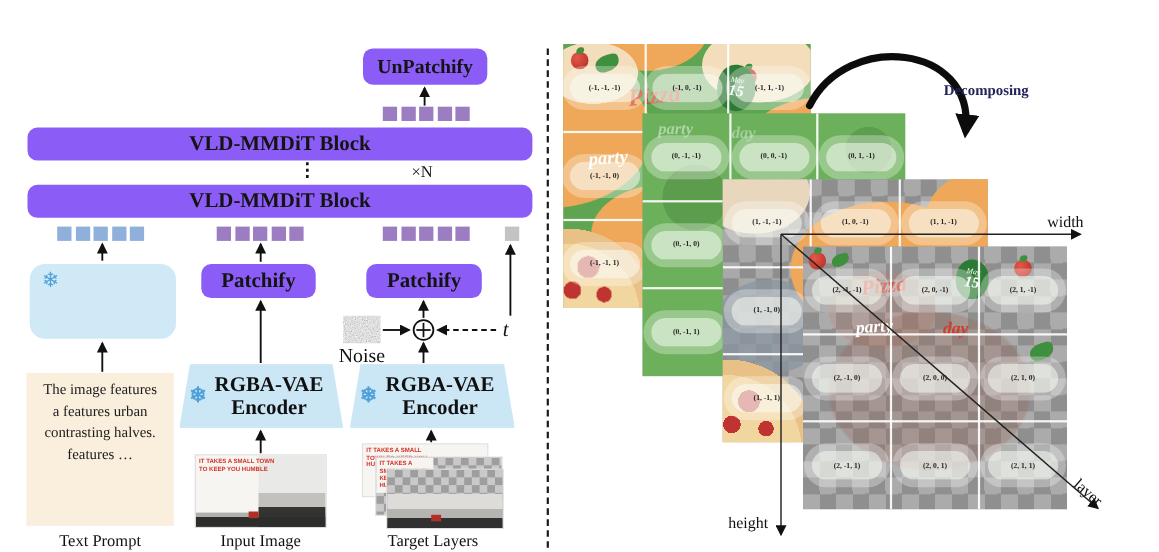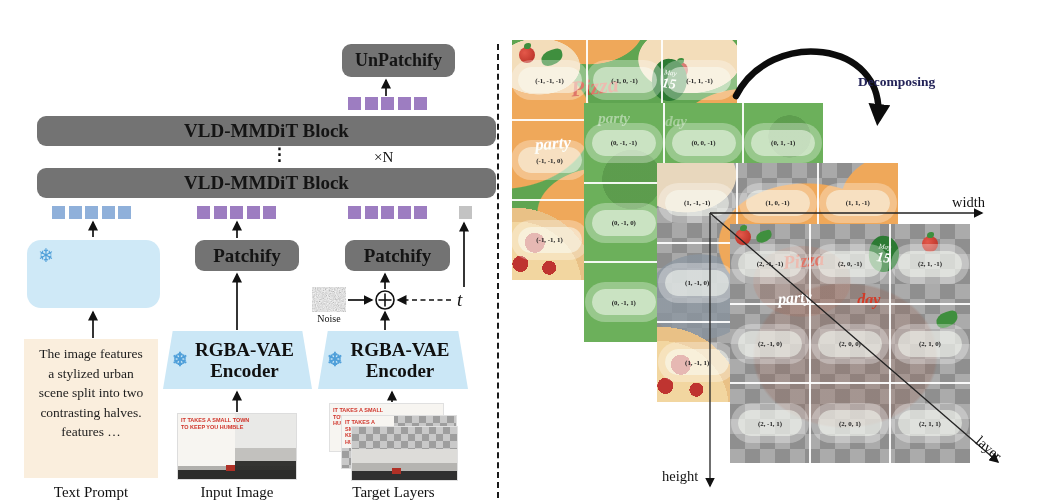--- a/index.html
+++ b/index.html
@@ -1,22 +1,22 @@
 <!DOCTYPE html>
 <html><head>
 <meta charset="utf-8">
 <style>
   html,body{margin:0;padding:0;background:#fff;}
   #canvas{position:relative;width:1054px;height:502px;background:#fff;overflow:hidden;
           font-family:"Liberation Serif",serif;color:#111;}
   .abs{position:absolute;}
 
   
-  .pinkbox{position:absolute;background:#737373;border-radius:9px;display:flex;
-           align-items:center;justify-content:center;font-weight:bold;color:#141414;margin-left:12px;}
+  .pinkbox{position:absolute;background:#8b5cf6;border-radius:9px;display:flex;
+           align-items:center;justify-content:center;font-weight:bold;color:#141414;}
   .bluebox{position:absolute;background:#cfe9f7;border-radius:14px;}
   .trap{position:absolute;background:#cbe7f6;
         clip-path:polygon(6.5% 0%,93.5% 0%,100% 100%,0% 100%);
         display:flex;flex-direction:column;align-items:center;justify-content:center;
         font-weight:bold;font-size:19px;line-height:21px;color:#101010;}
   .snow{position:absolute;color:#4f9fd9;font-size:19px;line-height:19px;}
   .promptbox{position:absolute;background:#faeedd;text-align:center;
              font-size:13.5px;line-height:19.6px;color:#1c1c1c;padding-top:5px;box-sizing:border-box;}
   .cap{position:absolute;top:484px;text-align:center;font-size:15px;color:#111;}
 
@@ -165,39 +165,38 @@
     <div class="pinkbox" style="left:183px;top:240px;width:104px;height:31px;font-size:19px;">Patchify</div>
     <div class="pinkbox" style="left:333px;top:240px;width:105px;height:31px;font-size:19px;">Patchify</div>
 
     <svg class="abs" style="left:312px;top:287px;" width="34" height="25">
       <filter id="nz">
           <feTurbulence type="fractalNoise" baseFrequency="0.9" numOctaves="2"></feTurbulence>
         <feColorMatrix type="saturate" values="0"></feColorMatrix>
         </filter>
       <rect width="34" height="25" filter="url(#nz)"></rect>
     </svg>
-    <div class="abs" style="left:307px;top:313px;width:44px;text-align:center;font-size:10px;">Noise</div>
+    <div class="abs" style="left:307px;top:313px;width:44px;text-align:center;font-size:18px;">Noise</div>
 
     <div class="abs" style="left:457px;top:289px;font-size:19px;font-style:italic;">t</div>
 
     <div class="trap" style="left:163px;top:331px;width:149px;height:58px;">
       <span class="snow" style="left:9px;top:19px;">❄</span>
       <span style="padding-left:14px;">RGBA-VAE</span>
       <span style="padding-left:14px;">Encoder</span>
     </div>
     <div class="trap" style="left:318px;top:331px;width:150px;height:58px;">
       <span class="snow" style="left:9px;top:19px;">❄</span>
       <span style="padding-left:14px;">RGBA-VAE</span>
       <span style="padding-left:14px;">Encoder</span>
     </div>
 
     <div class="promptbox" style="left:24px;top:339px;width:134px;height:139px;">
       <div>The image features</div>
-      <div>a stylized urban</div>
-      <div>scene split into two</div>
+      <div>a features urban</div>
       <div>contrasting halves.</div>
       <div>features …</div>
     </div>
 
     <div class="thumb" style="left:178px;top:414px;width:118px;height:65px;">
       <div class="photo-right"></div>
       <div class="photo-band"></div>
       <div class="red-dot" style="left:48px;bottom:8px;"></div>
       <div class="poster-head">IT TAKES A SMALL TOWN TO KEEP YOU HUMBLE</div>
     </div>

